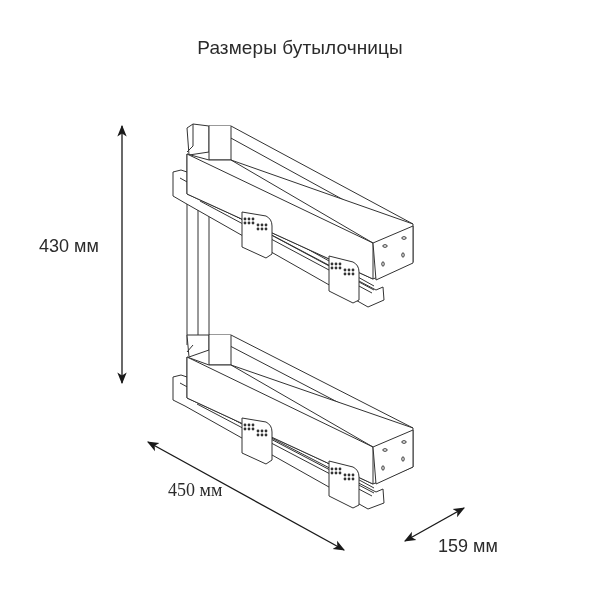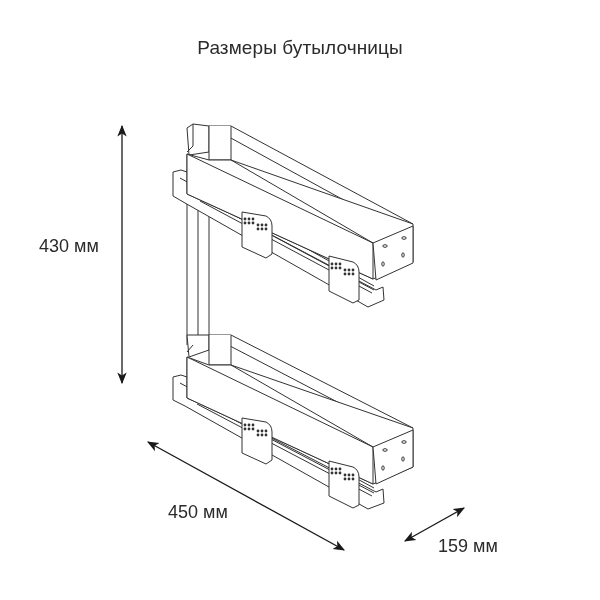--- a/index.html
+++ b/index.html
@@ -2,21 +2,21 @@
 <html><head>
   <meta charset="utf-8">
   <style>
     html, body { margin: 0; padding: 0; background: #ffffff; }
     body { width: 600px; height: 600px; position: relative; overflow: hidden;
            font-family: "Liberation Sans", "DejaVu Sans", sans-serif; color: #2a2a2a; }
     .title { position: absolute; left: 0; top: 37px; width: 600px; text-align: center;
              font-size: 19px; font-weight: 300; color: #2b2b2b; letter-spacing: 0.1px; }
     .dim-label { position: absolute; font-size: 18px; font-weight: 300; color: #2b2b2b; white-space: nowrap; text-align: right; }
     #lbl-height { left: 39px; top: 236px; }
-    #lbl-length { left: 168px; top: 502px; }
+    #lbl-length { left: 168px; top: 480px; font-family: Liberation Serif, serif; }
     #lbl-depth  { left: 438px; top: 536px; }
     svg.drawing { position: absolute; left: 0; top: 0; }
   </style>
 </head>
 <body>
 
 <div class="title">Размеры бутылочницы</div>
 
 <svg class="drawing" width="600" height="600" viewBox="0 0 600 600" xmlns="http://www.w3.org/2000/svg">
   <defs>

